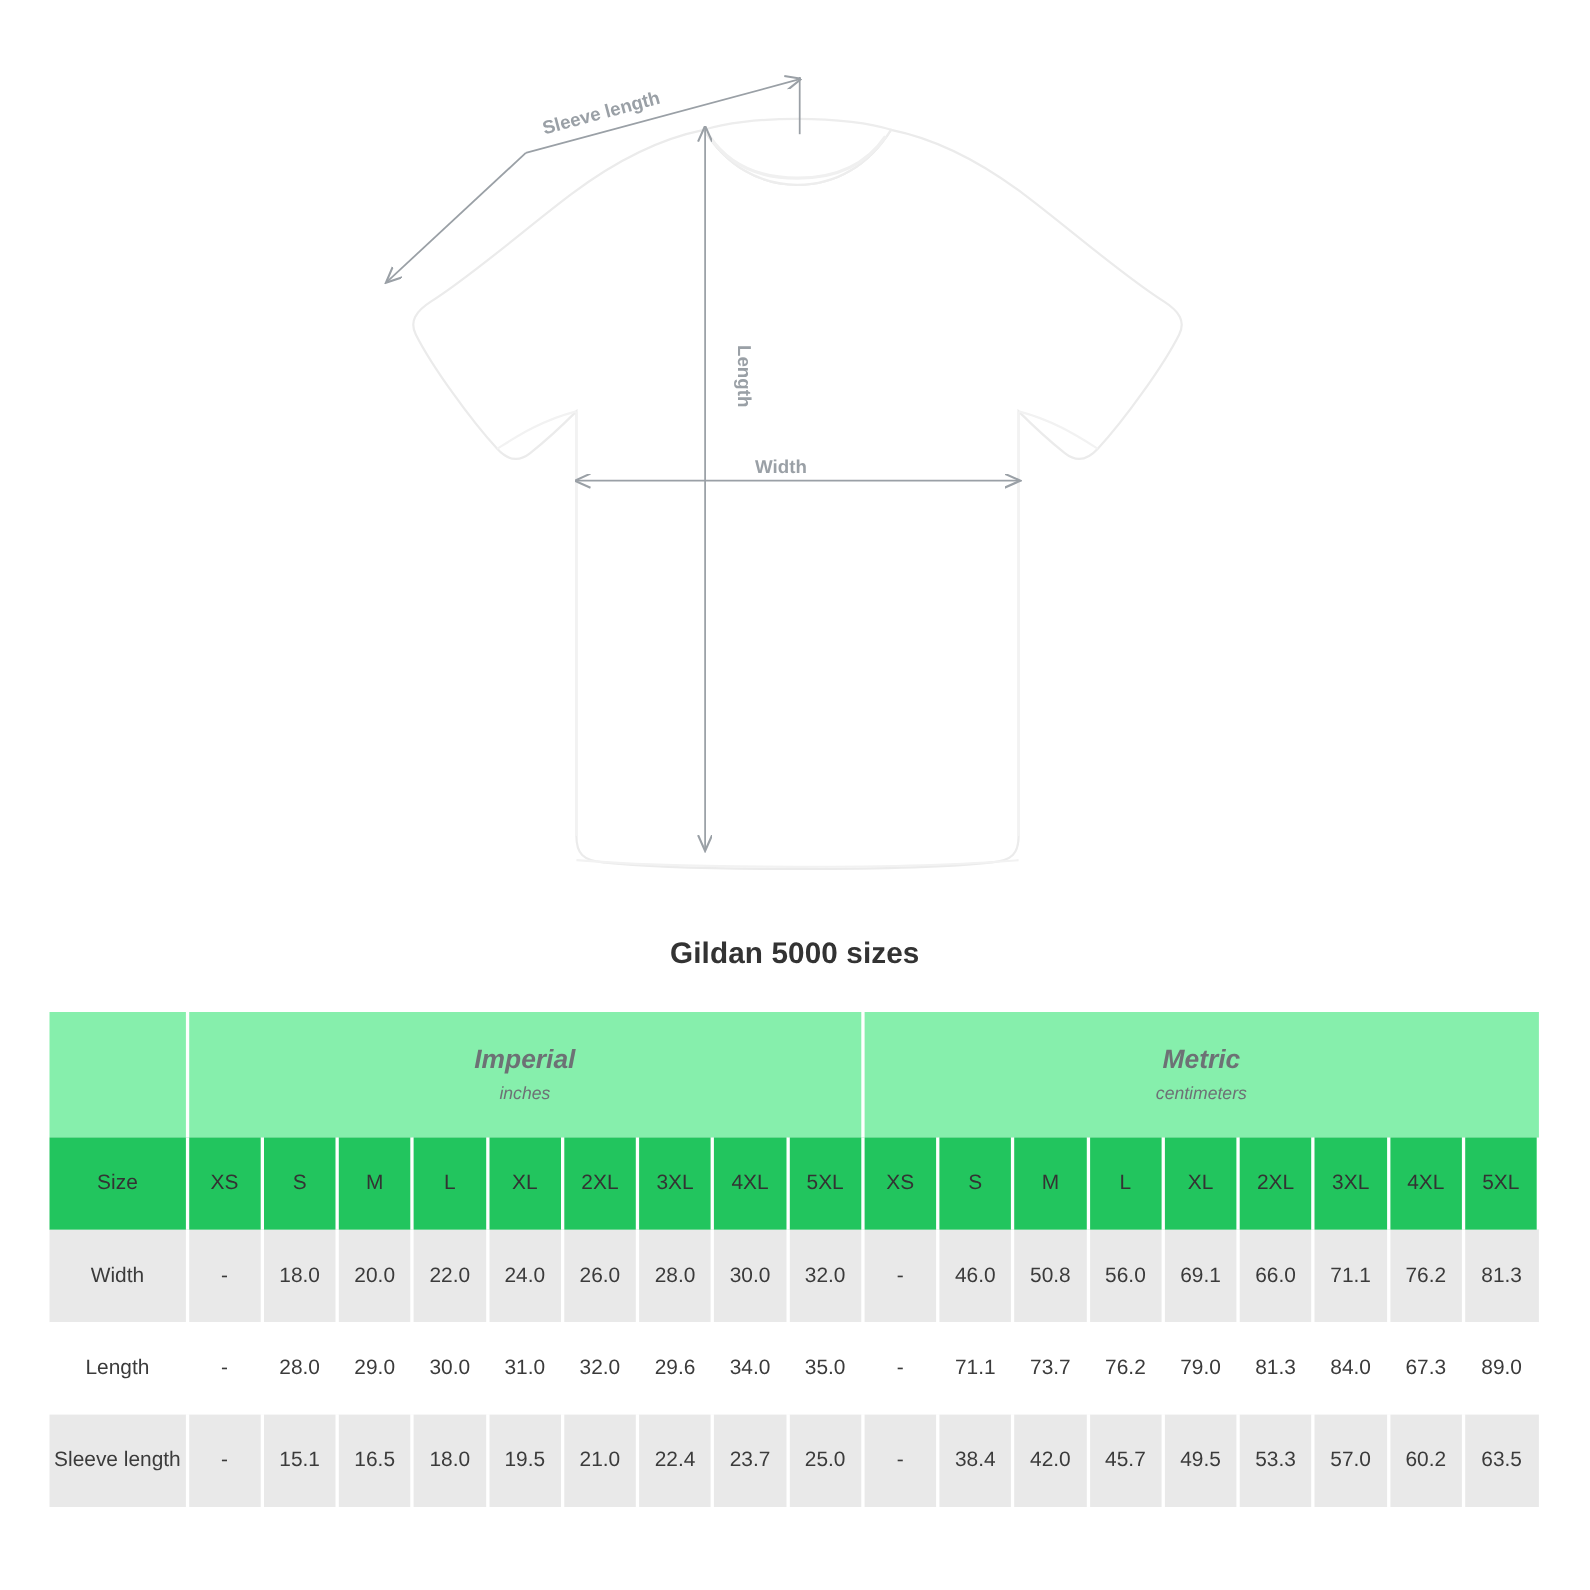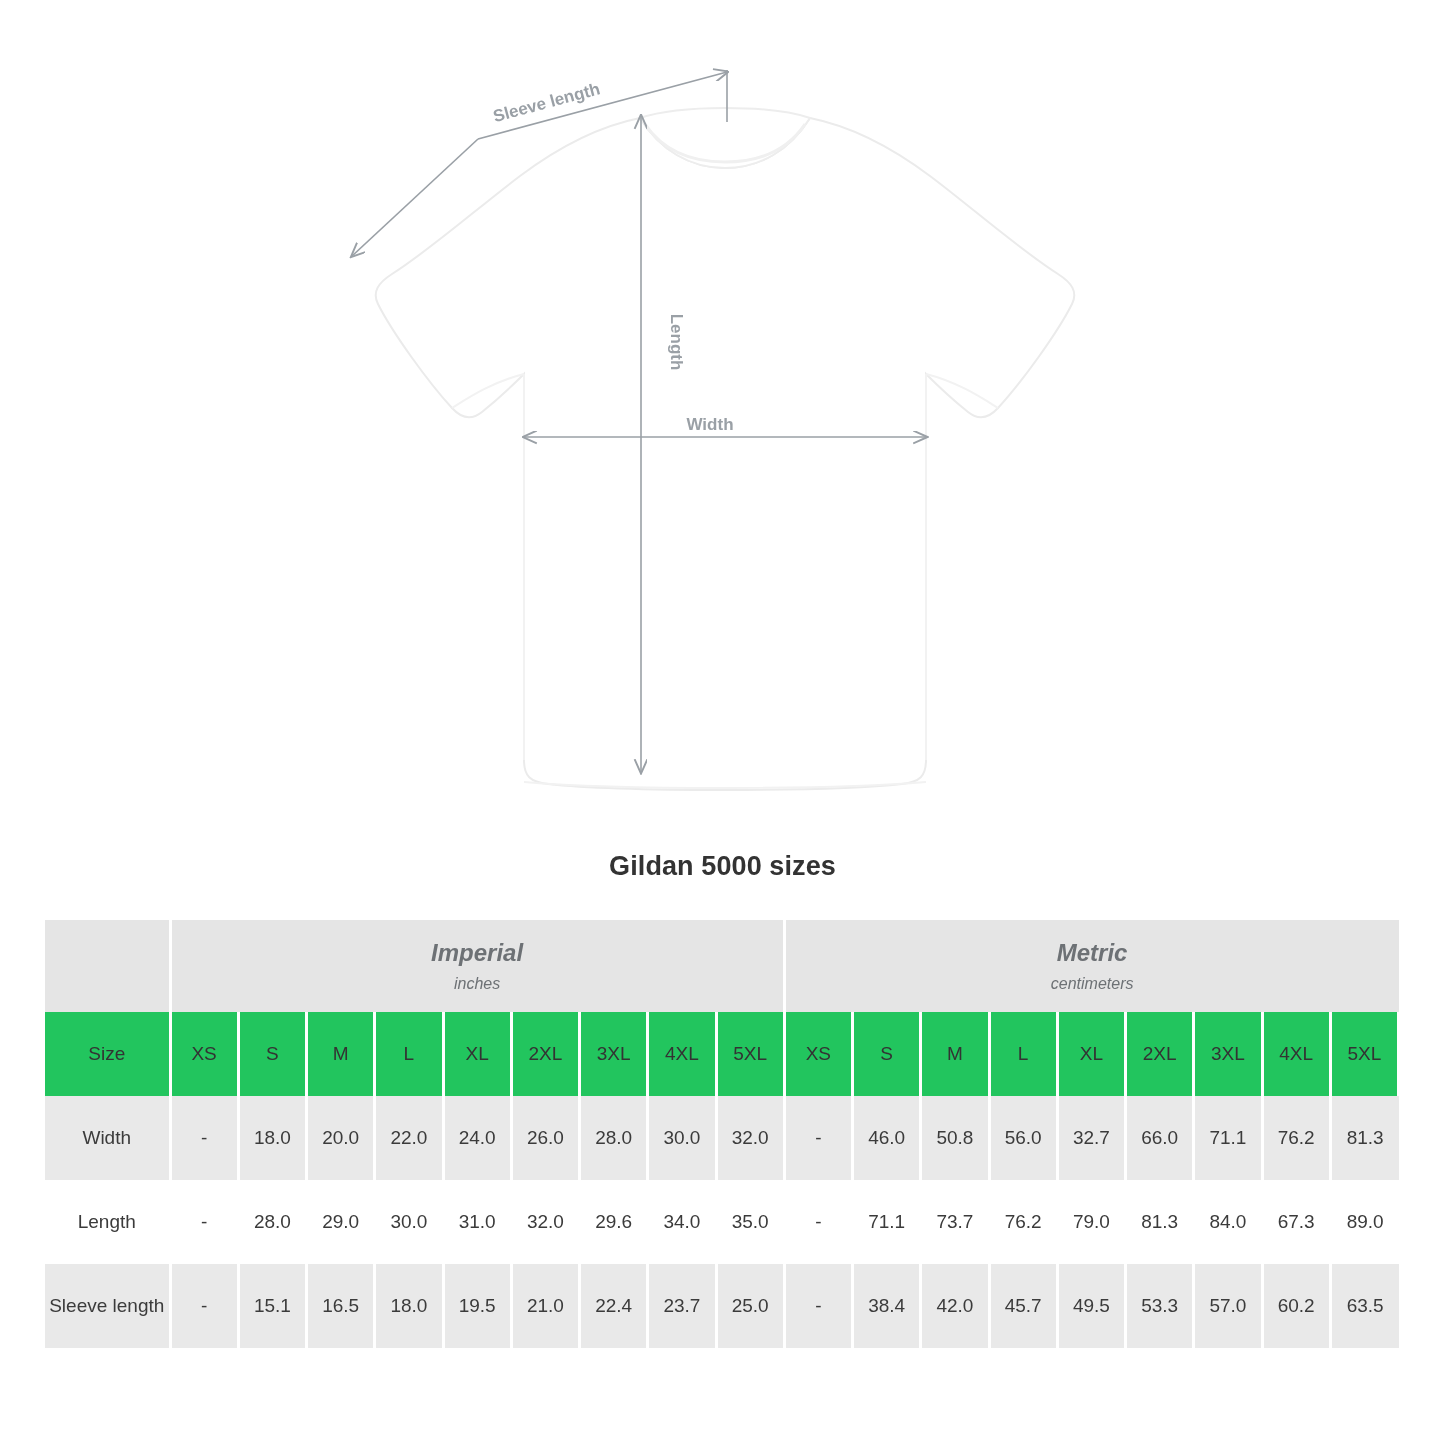--- a/index.html
+++ b/index.html
@@ -53,22 +53,22 @@
     table-layout: fixed;
   }
   table.size-chart td, table.size-chart th {
     padding: 0;
     text-align: center;
     vertical-align: middle;
     font-weight: normal;
   }
   
   .unit-row td {
-    background: #e5e5e5;
-    height: 92px;
+    background: #86efac;
+    height: 114px;
     border-right: 3px solid #ffffff;
   }
   .unit-row td:last-child { border-right: none; margin-left: 44px; }
   .unit-name {
     font-size: 24px;
     font-style: italic;
     font-weight: bold;
     color: #6d7175;
   }
   .unit-sub {
@@ -237,21 +237,21 @@
           <td>22.0</td>
           <td>24.0</td>
           <td>26.0</td>
           <td>28.0</td>
           <td>30.0</td>
           <td>32.0</td>
           <td>-</td>
           <td>46.0</td>
           <td>50.8</td>
           <td>56.0</td>
-          <td>32.7</td>
+          <td>69.1</td>
           <td>66.0</td>
           <td>71.1</td>
           <td>76.2</td>
           <td>81.3</td>
         </tr>
 
         <tr class="data-row plain">
           <td class="row-label">Length</td>
           <td>-</td>
           <td>28.0</td>

